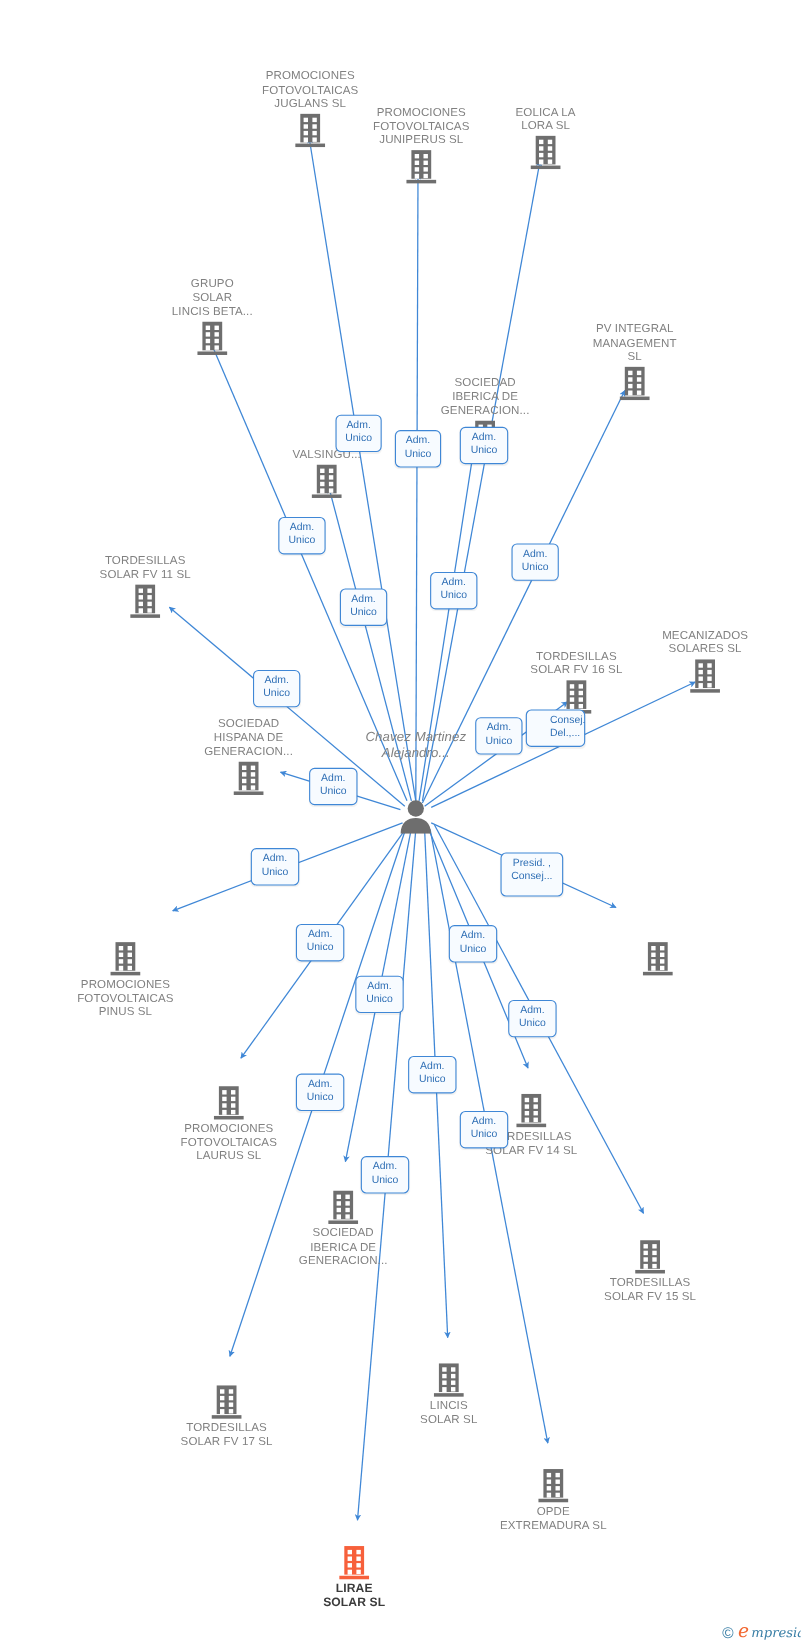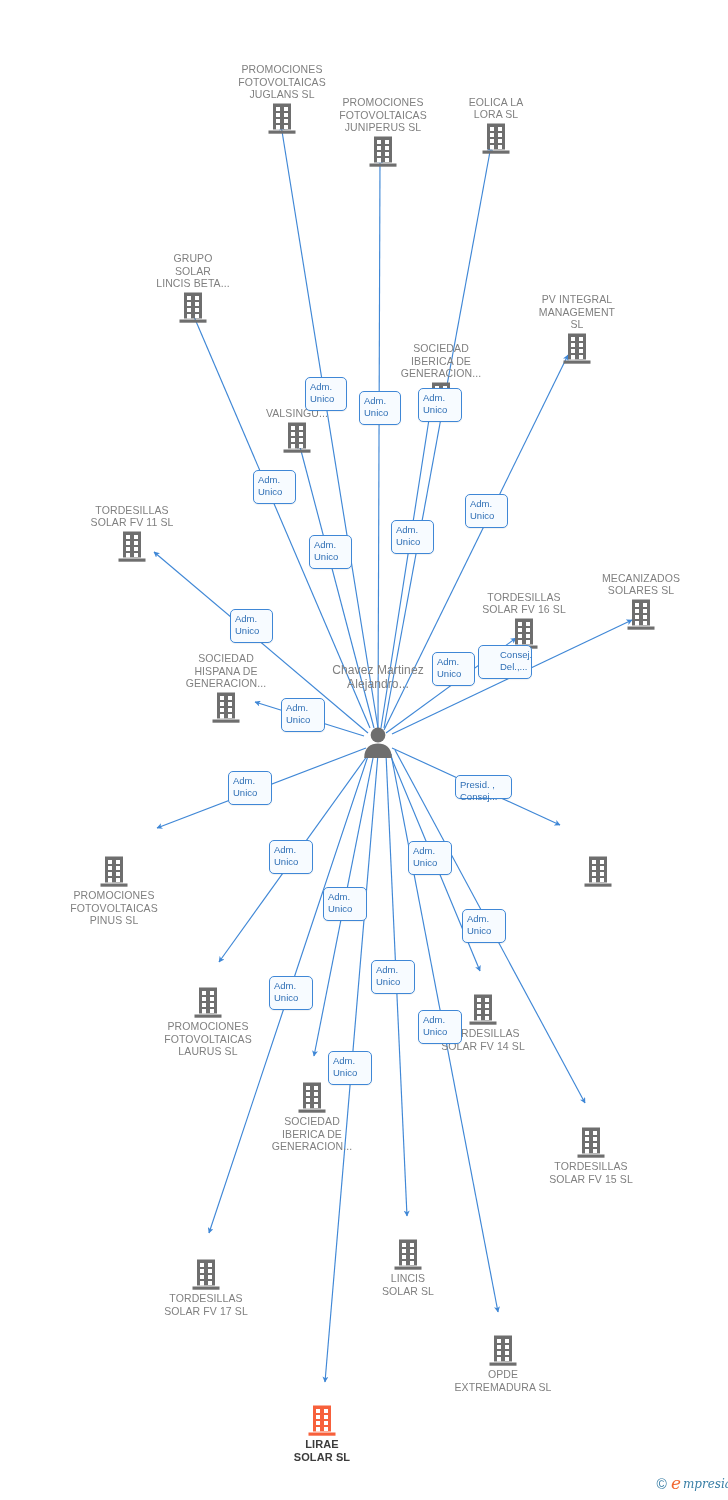--- a/index.html
+++ b/index.html
@@ -61,21 +61,21 @@
   }
   .role-box {
     position: absolute;
     box-sizing: border-box;
     background: #f7fbff;
     border: 1.3px solid #3f87d6;
     border-radius: 5px;
     color: #2f6fb5;
     font-size: 9.5px;
     line-height: 11.5px;
-    text-align: left;
+    text-align: center;
     padding: 3px 4px 3px 4px;
     white-space: pre-line;
     box-shadow: 0 1px 1px rgba(0,0,0,0.06);
   }
   #watermark {
     position: absolute;
     right: 8px;
     bottom: 8px;
     display: flex;
     align-items: center;
@@ -481,21 +481,21 @@
           </svg></span>
         <div class="node-label below">LIRAE
 SOLAR SL</div>
       </div>
       <div class="node person" style="left: 366px; top: 726px;">
         <span class="icon-wrap"><svg width="34" height="32" viewBox="0 0 34 32">
             <circle cx="17" cy="9" r="7.4" fill="#6e6e6e"></circle>
             <path d="M3.2 32 C3.2 21.4 9.8 17.6 17 17.6 C24.2 17.6 30.8 21.4 30.8 32 Z" fill="#6e6e6e"></path>
           </svg></span>
       </div>
-      <div class="node person" style="left: 366px; top: 663px;">
+      <div class="node person" style="left: 366px; top: 663px; font-style: italic;">
         <div class="node-label">Chavez Martinez Alejandro...</div>
       </div>
     </div>
   <div id="roles">
       <div class="role-box" style="left: 293px; top: 377px; width: 42px; height: 34px;">Adm.
 Unico</div>
       <div class="role-box" style="left: 347px; top: 391px; width: 42px; height: 34px;">Adm.
 Unico</div>
       <div class="role-box" style="left: 406px; top: 388px; width: 44px; height: 34px;">Adm.
 Unico</div>
@@ -510,21 +510,21 @@
       <div class="role-box" style="left: 218px; top: 609px; width: 43px; height: 34px;">Adm.
 Unico</div>
       <div class="role-box" style="left: 420px; top: 652px; width: 43px; height: 34px;">Adm.
 Unico</div>
       <div class="role-box" style="left: 466px; top: 645px; width: 54px; height: 34px; padding-left: 21px;">Consej.
 Del.,...</div>
       <div class="role-box" style="left: 269px; top: 698px; width: 44px; height: 34px;">Adm.
 Unico</div>
       <div class="role-box" style="left: 216px; top: 771px; width: 44px; height: 34px;">Adm.
 Unico</div>
-      <div class="role-box" style="left: 443px; top: 775px; width: 57px; height: 24px;">Presid. ,
+      <div class="role-box" style="left: 443px; top: 775px; width: 57px; height: 40px;">Presid. ,
 Consej...</div>
       <div class="role-box" style="left: 257px; top: 840px; width: 44px; height: 34px;">Adm.
 Unico</div>
       <div class="role-box" style="left: 396px; top: 841px; width: 44px; height: 34px;">Adm.
 Unico</div>
       <div class="role-box" style="left: 311px; top: 887px; width: 44px; height: 34px;">Adm.
 Unico</div>
       <div class="role-box" style="left: 450px; top: 909px; width: 44px; height: 34px;">Adm.
 Unico</div>
       <div class="role-box" style="left: 257px; top: 976px; width: 44px; height: 34px;">Adm.

